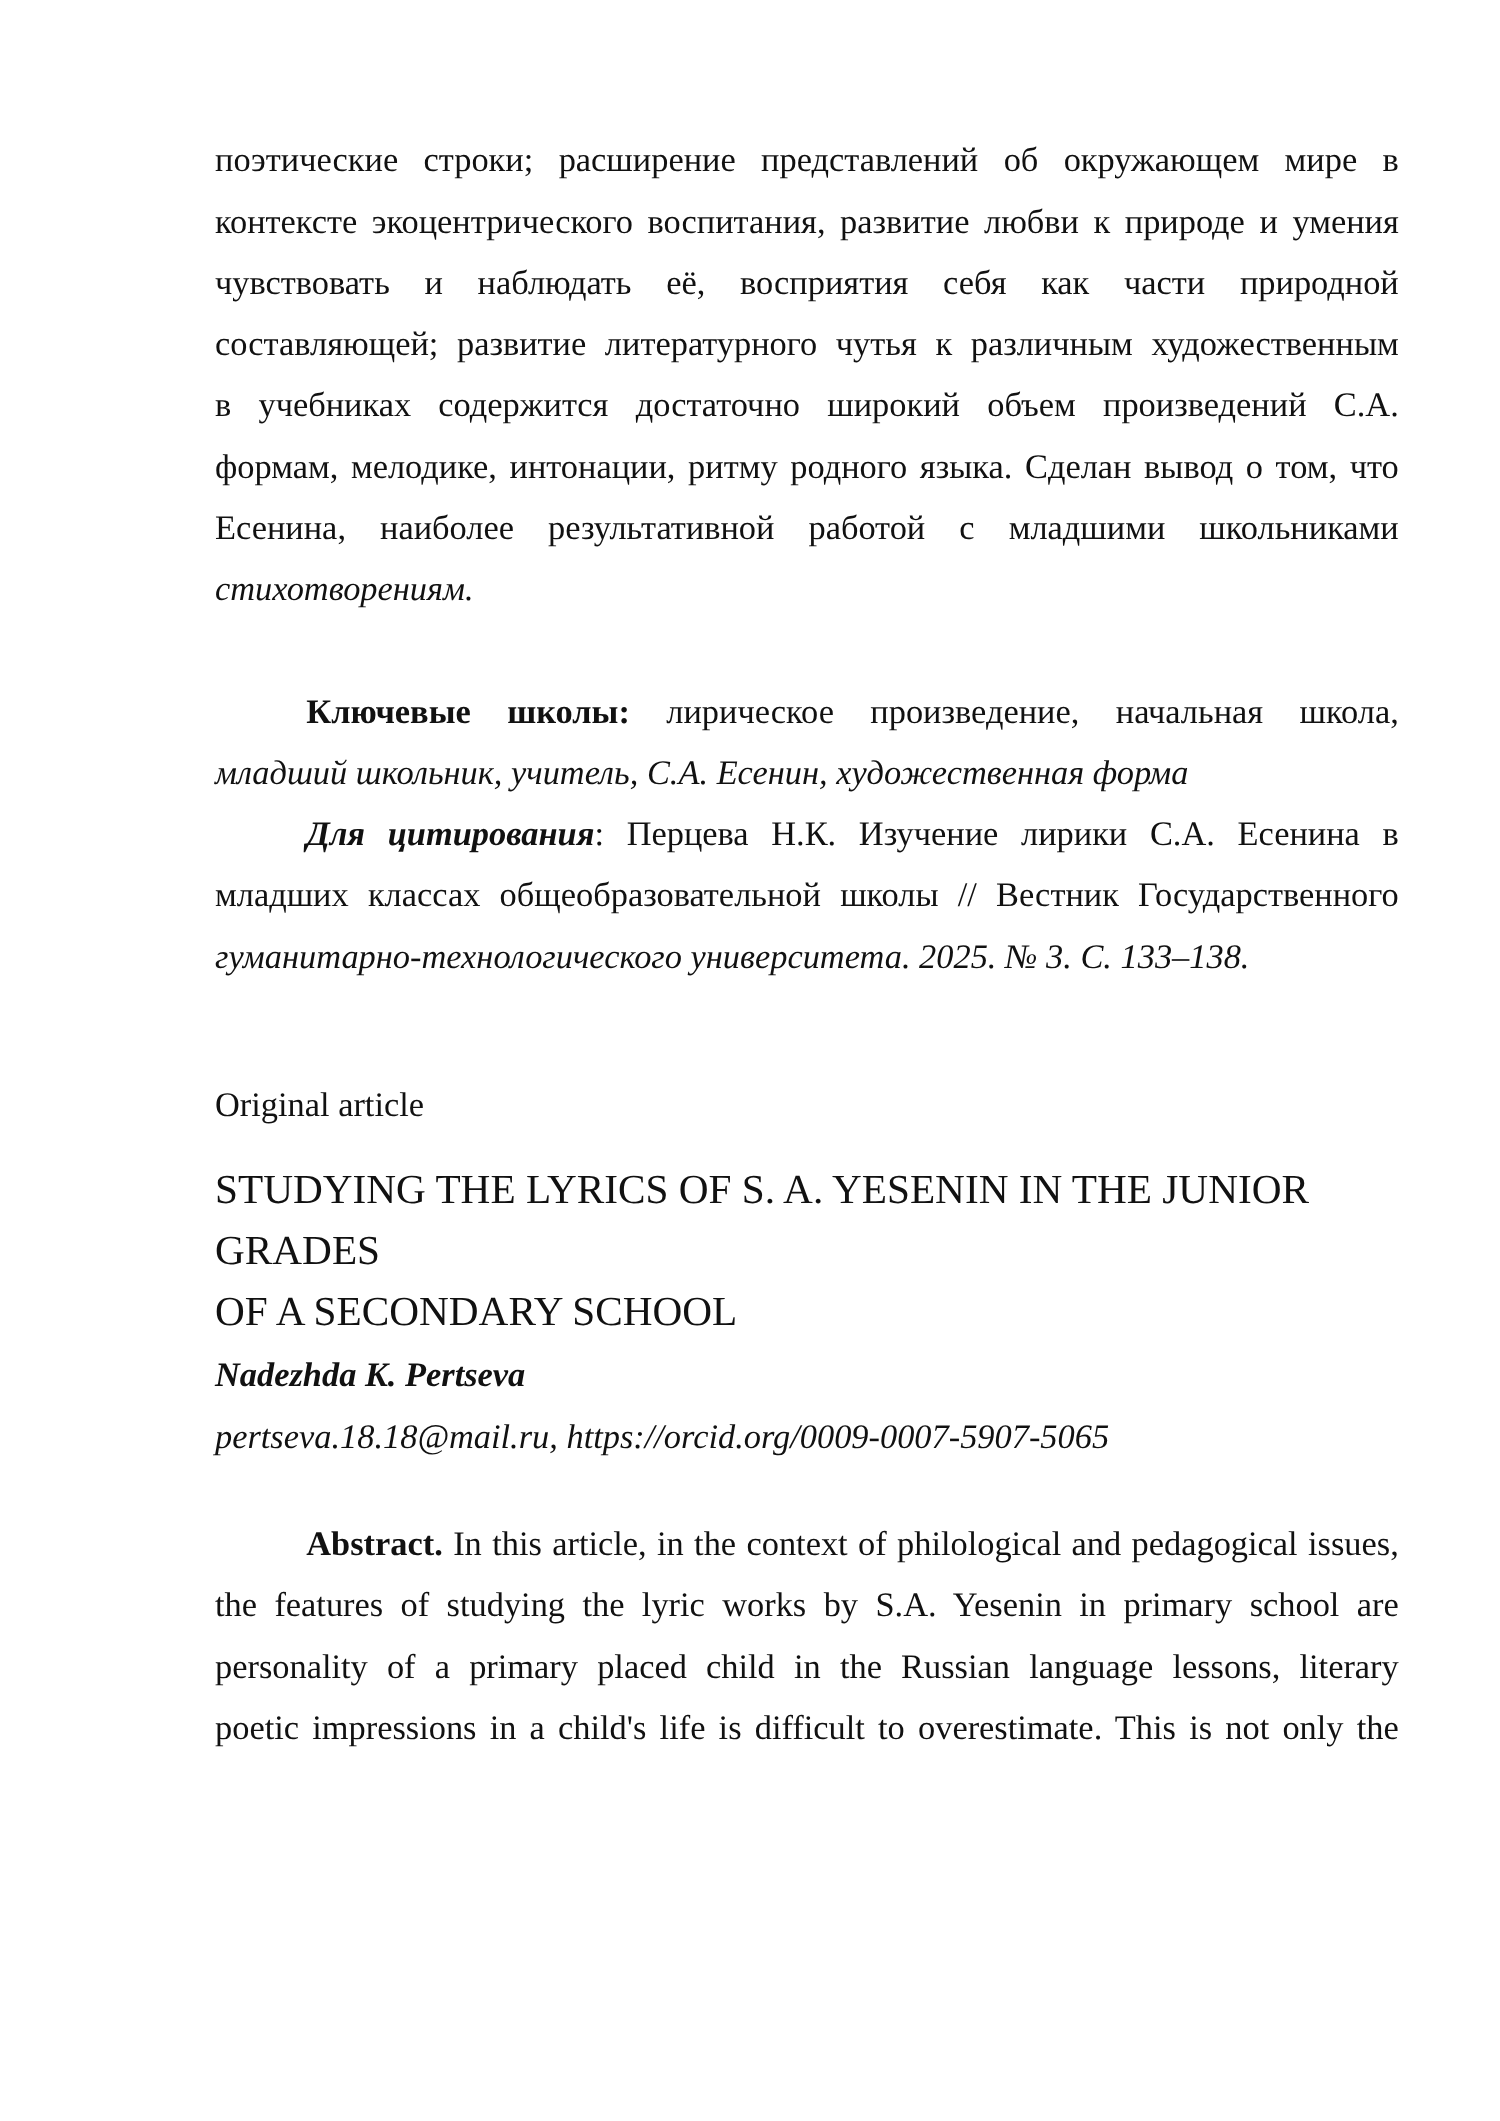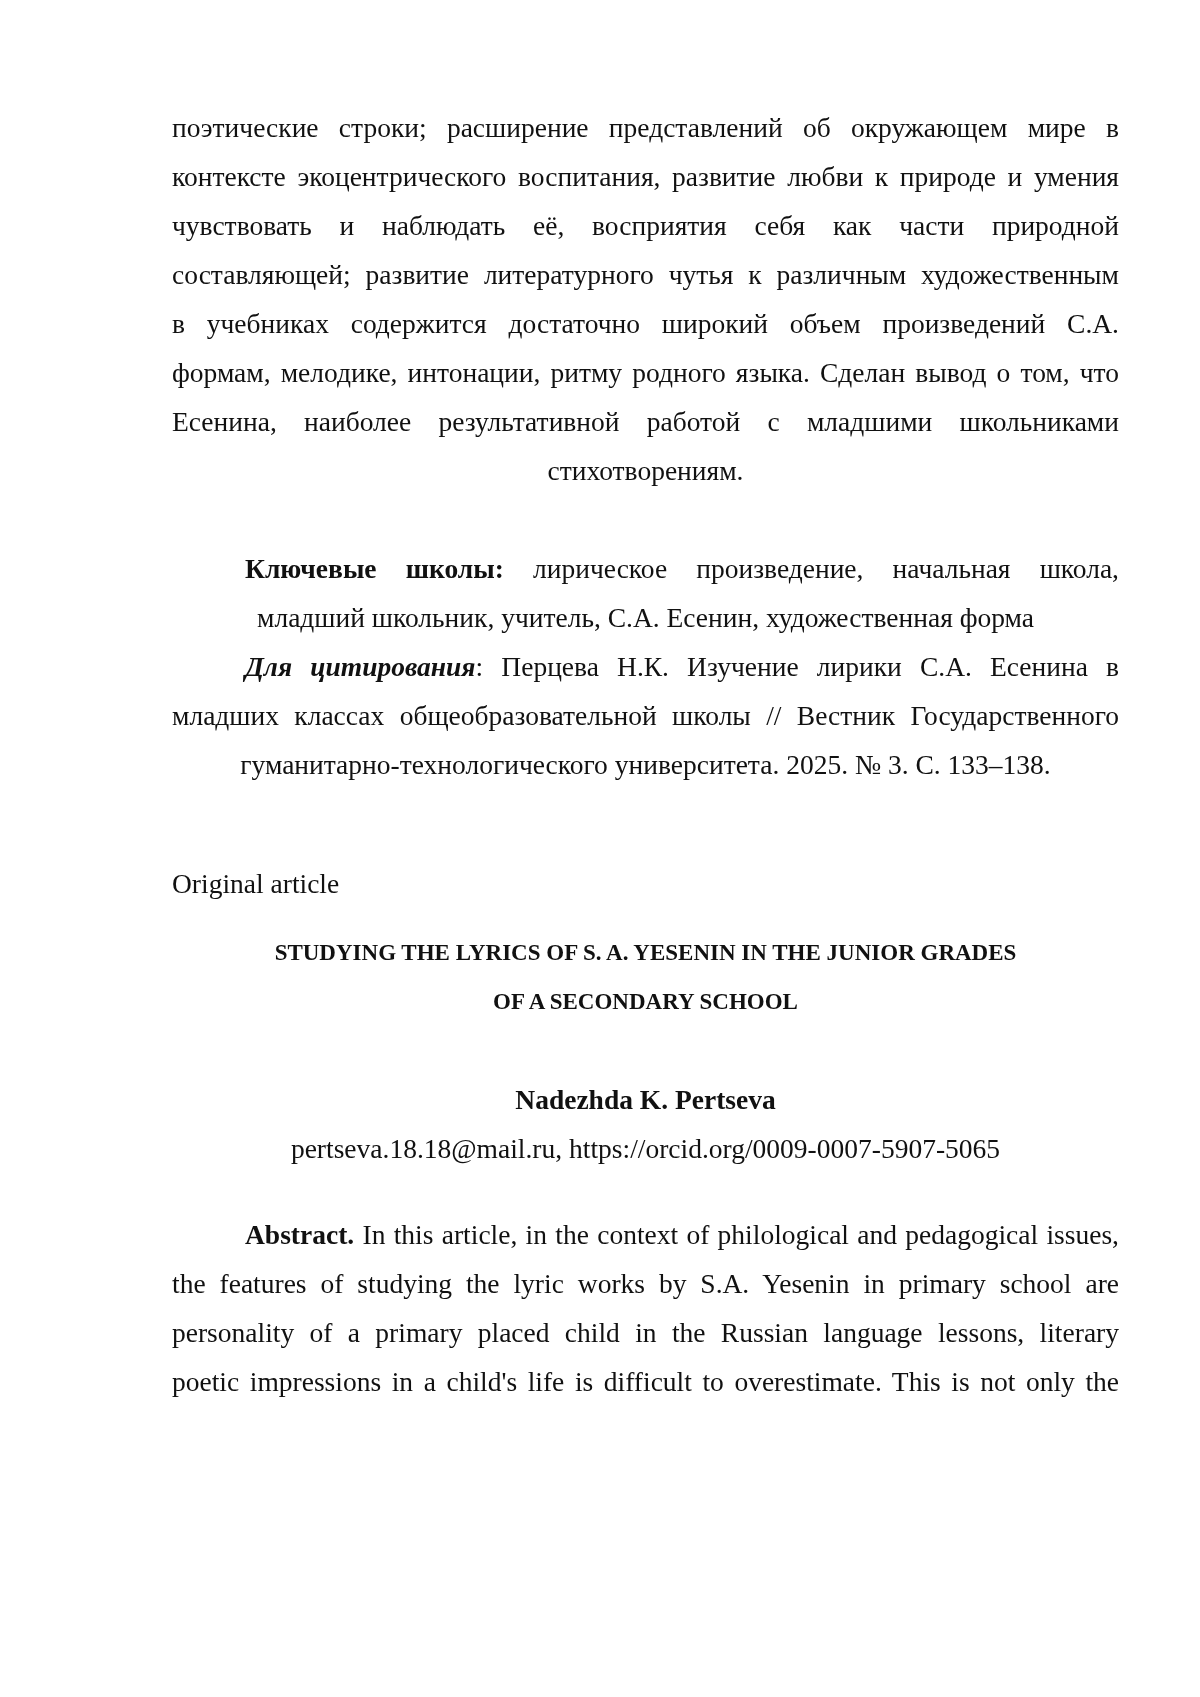--- a/index.html
+++ b/index.html
@@ -29,28 +29,29 @@
       width: 947px;
     }
     .line-just {
       display: block;
       text-align: justify;
       text-align-last: justify;
       white-space: normal;
     }
     .line-last {
       display: block;
-      text-align: center;
+      text-align: left;
+      font-style: italic;
     }
     .bold { font-weight: bold; }
     .bolditalic { font-weight: bold; font-style: italic; }
     .title {
-      text-align: center;
-      font-weight: bold;
-      font-size: 23px;
+      text-align: left;
+      font-weight: normal;
+      font-size: 33px;
     }
     .title .tl { display: block; }
   </style>
 </head>
 <body>
 
 <div class="page">
 
   <div class="block" style="top:103px;">
     <span class="line-just">поэтические строки; расширение представлений об окружающем мире в</span>

